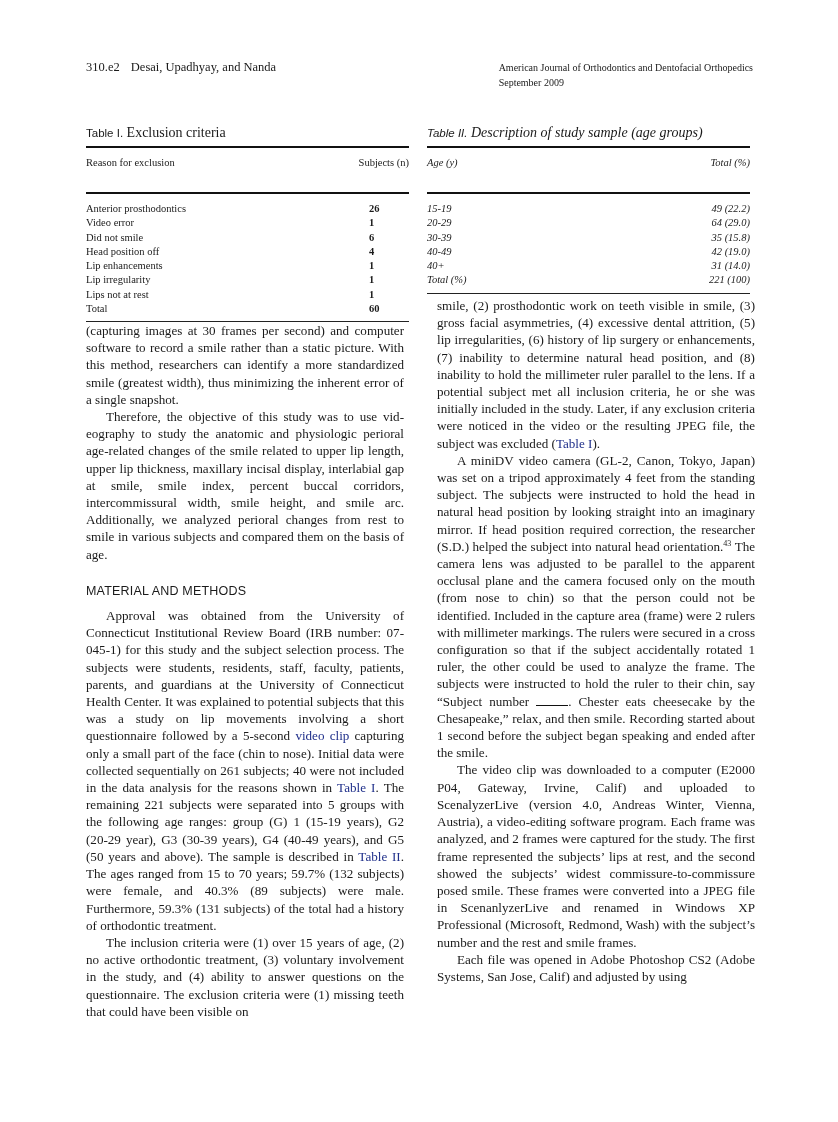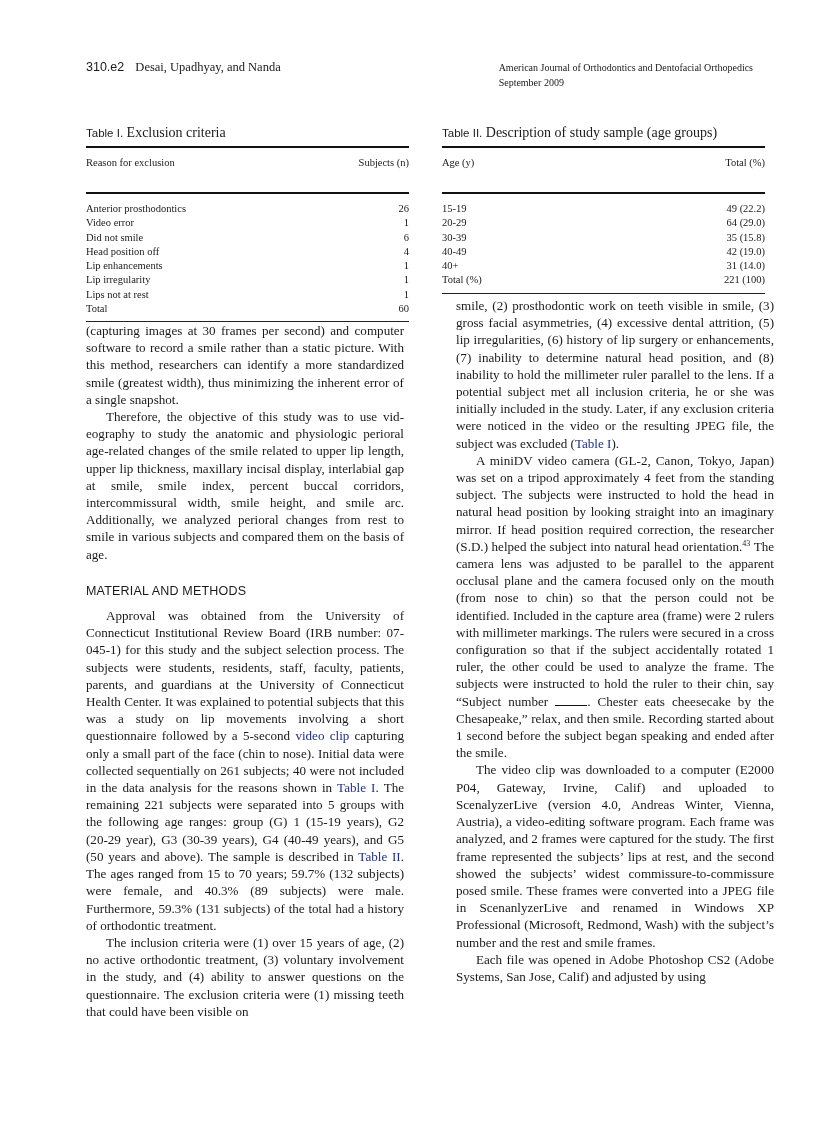--- a/index.html
+++ b/index.html
@@ -1,39 +1,39 @@
 <!DOCTYPE html>
 <html><head>
 <meta charset="utf-8">
 <style>
   html, body { margin: 0; padding: 0; background: #ffffff; }
   body { width: 838px; height: 1122px; position: relative; overflow: hidden; color: #1a1a1a; }
   .serif { font-family: "Liberation Serif", "DejaVu Serif", serif; }
 
   #header { position: absolute; left: 86px; top: 60px; width: 667px; height: 34px; }
   #header .left { position: absolute; left: 0; top: 0; font-size: 12.5px; }
-  #header .left .pg { font-family: Liberation Sans, sans-serif; margin-right: 8px; }
+  #header .left .pg { font-family: Liberation Serif, serif; margin-right: 8px; }
   #header .right { position: absolute; right: 0; top: 0; text-align: left; font-size: 10px; line-height: 15px; }
 
   .table-block { position: absolute; top: 124px; width: 323px; }
   #table1 { left: 86px; }
-  #table2 { left: 442px; }
+  #table2 { left: 427px; font-style: italic; }
   .tcaption { font-size: 14px; line-height: 18px; margin-bottom: 4px; white-space: nowrap; }
   .tcaption .tlabel { font-family: "Liberation Sans", sans-serif; font-size: 11.5px; }
   .rule-thick { border-top: 2px solid #111; }
   .rule-med { border-top: 1.5px solid #222; }
   .thead { display: flex; justify-content: space-between; font-size: 10.5px; padding: 9px 0 24px 0; }
   .tbody { padding-top: 8px; padding-bottom: 5px; }
   .trow { display: flex; justify-content: space-between; font-size: 10.5px; line-height: 14.3px; }
   .trow .num { }
-  #table1 .trow .num { width: 40px; text-align: right; margin-right: 0; }
+  #table1 .trow .num { width: 40px; text-align: left; margin-right: 0; font-weight: bold; }
 
   .col { position: absolute; width: 318px; font-size: 13.1px; line-height: 17.2px; text-align: justify; hyphens: manual; }
   #col-left { left: 86px; top: 322px; }
-  #col-right { left: 437px; top: 297px; margin-left: 19px; }
+  #col-right { left: 437px; top: 297px; }
   .col p { margin: 0; }
   .col p.indent { text-indent: 20px; }
   .heading { font-family: "Liberation Sans", sans-serif; font-size: 12.5px; letter-spacing: 0.2px; margin: 20px 0 7px 0 !important; text-align: left; }
   .link { color: #1f2f8a; }
   sup { font-size: 8px; line-height: 0; }
   .blank { display: inline-block; width: 32px; border-bottom: 1px solid #111; vertical-align: baseline; height: 9px; }
 </style>
 </head>
 <body class="serif">
 

